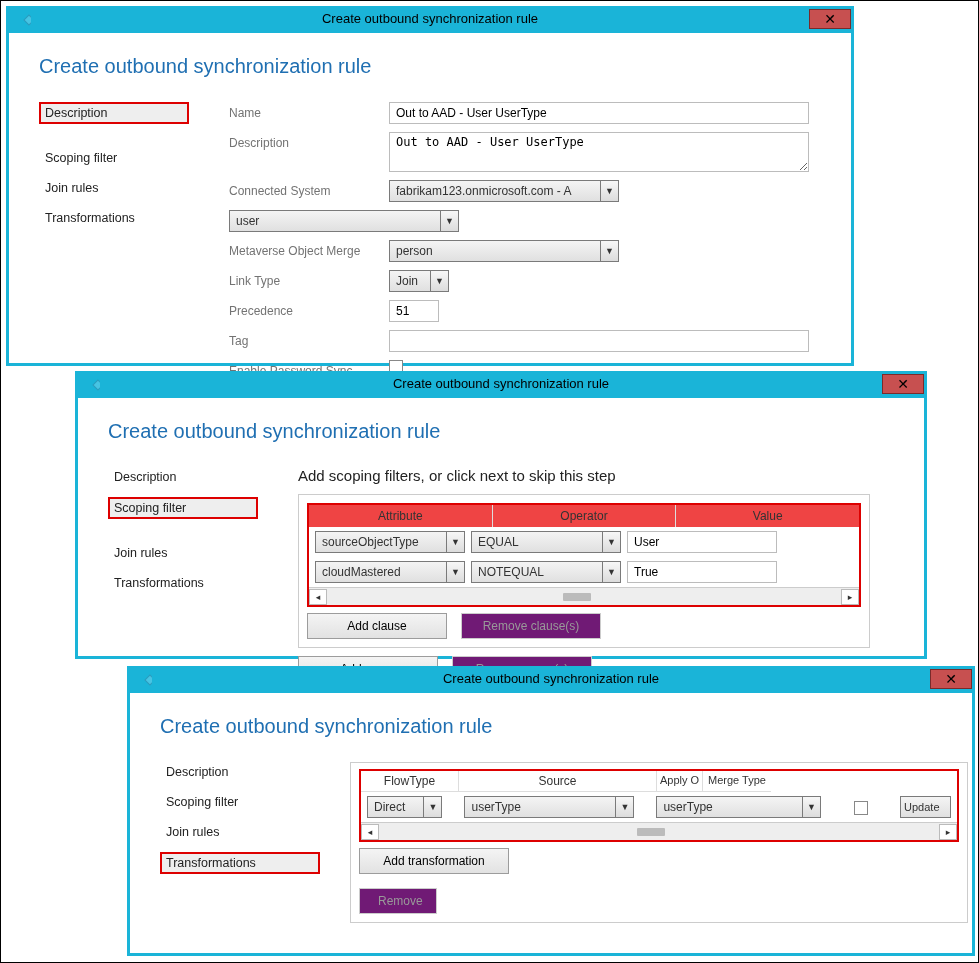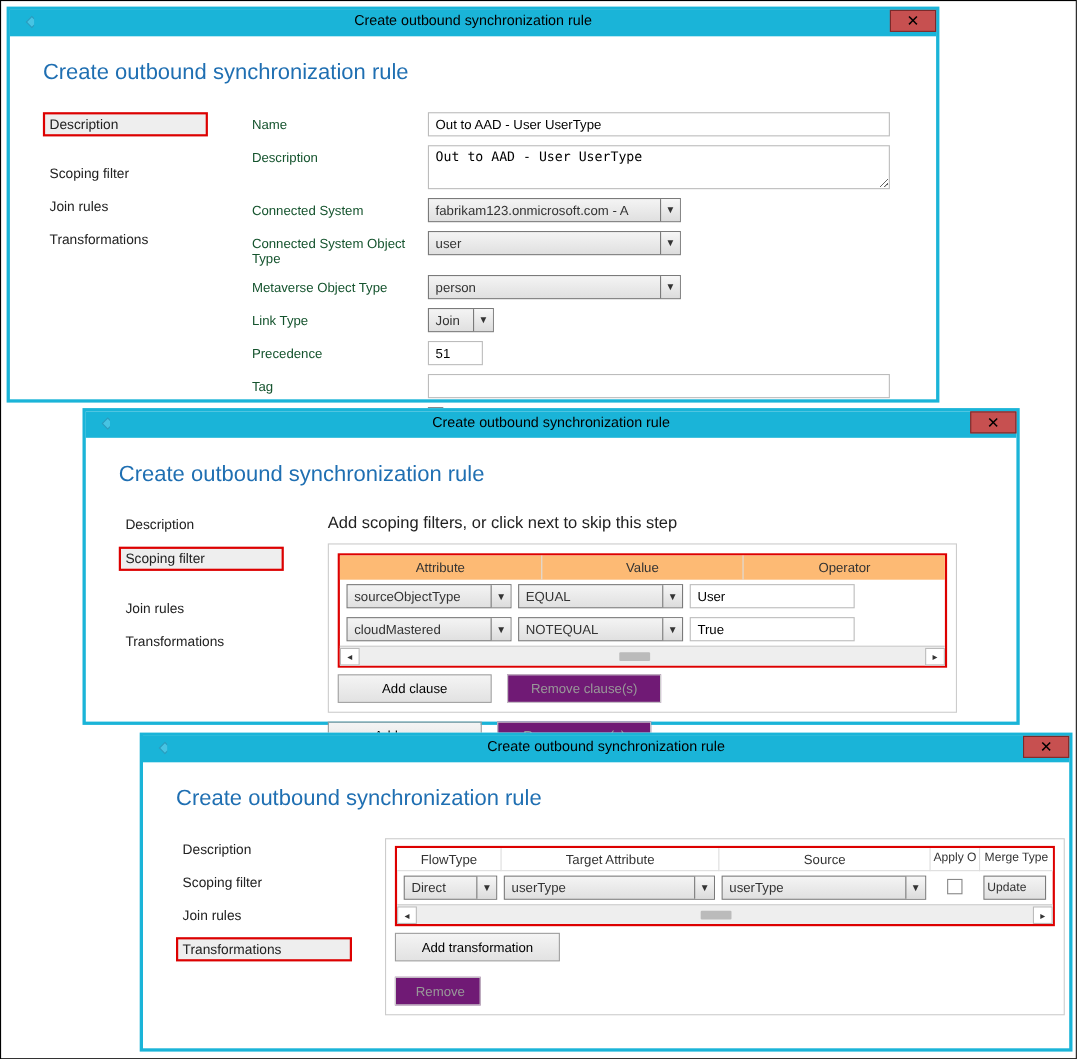--- a/index.html
+++ b/index.html
@@ -12,51 +12,51 @@
   .close-btn { position:absolute; right:0; top:0; width:42px; height:20px; background:#c75050; color:#000; text-align:center; line-height:18px; font-size:14px; cursor:pointer; border:1px solid #7a2a2a; }
   .body { padding:18px 30px 20px 30px; }
   .heading { color:#1f6fb2; font-size:20px; font-weight:400; margin:4px 0 24px 0; }
   .cols { display:flex; gap:40px; }
   .nav { width:150px; flex:0 0 150px; }
   .nav-item { padding:3px 6px; margin-bottom:10px; font-size:12.5px; color:#222; cursor:pointer; display:inline-block; }
   .nav-item.sel { background:#eee; }
   .nav-item.hl { border:2px solid #d00; padding:1px 4px; }
   .form { flex:1; }
   .row { display:flex; align-items:flex-start; margin-bottom:8px; }
-  .row .lab { width:160px; padding-top:4px; font-size:12px; color:#14532d; }
+  .row .lab { width:160px; padding-top:4px; font-size:12px; color:#737373; }
   .txt { width:420px; height:22px; border:1px solid #bcbcbc; padding:2px 6px; font-size:12px; background:#fff; }
   .txt.big { height:40px; }
   .sel { height:22px; border:1px solid #7a7a7a; background:linear-gradient(#f4f4f4,#e0e0e0); display:flex; align-items:center; }
   .sel .sv { flex:1; padding:0 6px; font-size:12px; }
   .sel .arr { width:18px; height:100%; border-left:1px solid #7a7a7a; background:linear-gradient(#f7f7f7,#dcdcdc); text-align:center; font-size:9px; line-height:20px; cursor:pointer; }
   .sel.w230 { width:230px; }
   .sel.w60 { width:60px; }
   .sel.w160 { width:150px; }
   .sel.w180 { width:194px; }
   .num { width:50px; height:22px; border:1px solid #bcbcbc; padding:2px 6px; font-size:12px; }
   .ck { width:14px; height:14px; border:1px solid #888; display:inline-block; background:#fff; }
   .section-title { font-size:15px; color:#222; margin:0 0 10px 0; }
   .redbox { border:2px solid #d00; }
   .tbl { width:486px; border:1px solid #bbb; }
-  .tbl-head { display:flex; background:#fdba74; }
+  .tbl-head { display:flex; background:#ef4444; }
   .th { flex:1; text-align:center; padding:4px 0; font-size:12px; border-right:1px solid #ddd; }
   .th:last-child { border-right:none; }
   .tbl-row { display:flex; padding:4px 6px; gap:6px; align-items:center; }
   .txtval { width:150px; height:22px; border:1px solid #bcbcbc; padding:2px 6px; font-size:12px; }
   .hscroll { height:18px; background:#eee; border-top:1px solid #ccc; position:relative; display:flex; align-items:center; }
   .hscroll .hbtn { width:18px; height:16px; background:#fff; border:1px solid #bbb; text-align:center; font-size:9px; line-height:14px; cursor:pointer; }
   .hscroll .track { flex:1; position:relative; height:16px; }
   .hscroll .thumb { position:absolute; left:46%; top:4px; width:28px; height:8px; background:#bbb; border-radius:1px; }
   .btn { height:26px; border:1px solid #9c9c9c; background:linear-gradient(#f4f4f4,#e2e2e2); padding:0 18px; font-size:12px; cursor:pointer; }
   .btn.dis { color:#999; border-color:#ccc; background:#701a75; cursor:default; }
   .btnrow { display:flex; gap:14px; margin-top:8px; }
   .trans-head { display:flex; background:#fff; }
   .trans-head .thc { text-align:center; padding:3px 0; font-size:12px; border-right:1px solid #ddd; border-bottom:1px solid #ddd; }
   .trans-head .thc:last-child{border-right:none;}
-  .trans-row { display:flex; padding:4px 6px; gap:6px; align-items:center; }
+  .trans-row { display:flex; padding:4px 6px; gap:22px; align-items:flex-end; }
   svg.dia { display:block; }
 </style>
 </head>
 <body>
 
 <div class="stage">
 
   <div class="win" style="left:5px; top:5px; width:848px; height:360px;">
     <div class="titlebar">
       <svg class="appicon dia" viewBox="0 0 14 14">
@@ -84,28 +84,27 @@
             <textarea class="txt big" style="">Out to AAD - User UserType</textarea>
             </div>
           <div class="row">
               <div class="lab">Connected System</div>
             <div class="sel w230">
                 <div class="sv">fabrikam123.onmicrosoft.com - A</div>
                 <div class="arr">▼</div>
               </div>
             </div>
           <div class="row">
-              <div class="lab">Connected System Object Type</div>
             <div class="sel w230">
                 <div class="sv">user</div>
                 <div class="arr">▼</div>
               </div>
             </div>
           <div class="row">
-              <div class="lab">Metaverse Object Type</div>
+              <div class="lab">Metaverse Object Merge</div>
             <div class="sel w230">
                 <div class="sv">person</div>
                 <div class="arr">▼</div>
               </div>
             </div>
           <div class="row">
               <div class="lab">Link Type</div>
             <div class="sel w60">
                 <div class="sv">Join</div>
                 <div class="arr">▼</div>
@@ -149,22 +148,22 @@
           <div class="nav-item">Join rules</div><br>
           <div class="nav-item">Transformations</div>
         </div>
         <div class="form">
           <div class="section-title">Add scoping filters, or click next to skip this step</div>
           <div style="border:1px solid #ccc; padding:8px; width:572px;">
             <div class="redbox" style="padding:0 0 0 0;">
               <div class="tbl" style="border:none; width:100%;">
                 <div class="tbl-head">
                   <div class="th">Attribute</div>
+                  <div class="th">Operator</div>
                   <div class="th">Value</div>
-                  <div class="th">Operator</div>
                 </div>
                 <div class="tbl-row">
                   <div class="sel w160">
                       <div class="sv">sourceObjectType</div>
                       <div class="arr">▼</div>
                     </div>
                   <div class="sel w160">
                       <div class="sv">EQUAL</div>
                       <div class="arr">▼</div>
                     </div>
@@ -219,21 +218,20 @@
           <div class="nav-item">Description</div><br>
           <div class="nav-item">Scoping filter</div><br>
           <div class="nav-item">Join rules</div><br>
           <div class="nav-item sel hl">Transformations</div>
         </div>
         <div class="form">
           <div style="border:1px solid #ccc; padding:6px 8px 8px 8px; width:618px;">
             <div class="redbox">
               <div class="trans-head">
                 <div class="thc" style="width:98px;">FlowType</div>
-                <div class="thc" style="width:204px;">Target Attribute</div>
                 <div class="thc" style="width:198px;">Source</div>
                 <div class="thc" style="width:46px; font-size:11px;">Apply O</div>
                 <div class="thc" style="width:68px; font-size:11px;">Merge Type</div>
               </div>
               <div class="trans-row">
                 <div class="sel" style="width:86px;">
                     <div class="sv">Direct</div>
                     <div class="arr">▼</div>
                   </div>
                 <div class="sel w180">

